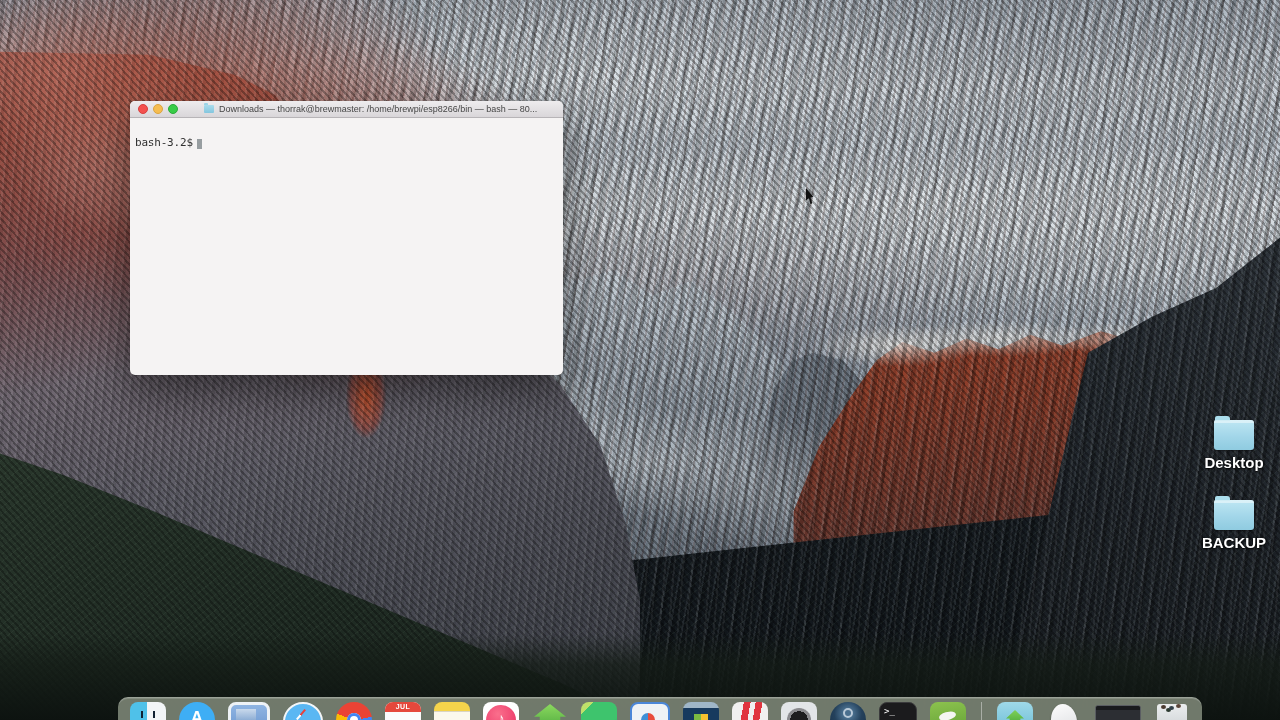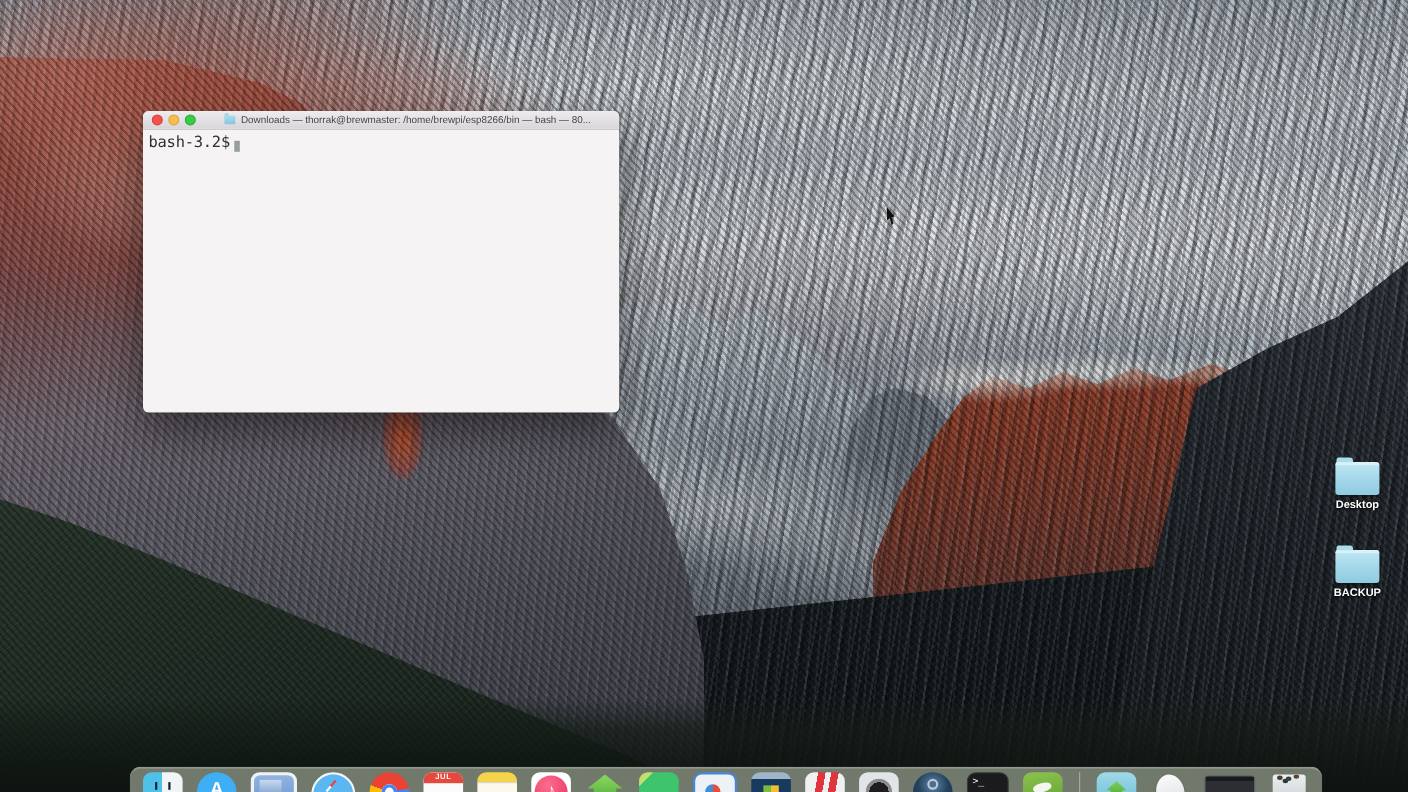--- a/index.html
+++ b/index.html
@@ -77,37 +77,37 @@
   .lights{display:flex;gap:5px;align-items:center;}
   .light{width:8px;height:8px;border-radius:50%;}
   .l-close{background:#f4504e;border:.5px solid #d8403f;}
   .l-min{background:#f6bd50;border:.5px solid #dba440;}
   .l-zoom{background:#38cc47;border:.5px solid #2cab3a;}
   .proxy{width:10px;height:8px;margin-left:26px;background:linear-gradient(180deg,#aadcec,#84c6de);
       border-radius:1px;position:relative;flex:0 0 auto;}
   .proxy::before{content:"";position:absolute;top:-2px;left:0;width:4px;height:2px;
       background:#9cd4e6;border-radius:1px 1px 0 0;}
   .title-text{margin-left:5px;font-size:9px;color:#464646;white-space:nowrap;overflow:hidden;}
-  .term-body{padding:4px 5px;font-family:"DejaVu Sans Mono",monospace;font-size:14px;
+  .term-body{padding:18px 5px;font-family:"DejaVu Sans Mono",monospace;font-size:11px;
       color:#303030;letter-spacing:-.2px;}
   .cursor-block{display:inline-block;width:5px;height:10px;background:#979da0;
       margin-left:4px;vertical-align:text-bottom;}
 
   
   .desk-item{position:absolute;width:70px;text-align:center;z-index:15;cursor:default;}
   .desk-desktop{left:1199px;top:420px;}
   .desk-backup{left:1199px;top:500px;text-align:center;}
   .folder-icon{width:40px;height:30px;margin:0 auto;border-radius:2px 3px 3px 3px;position:relative;
       background:linear-gradient(180deg,#bfe7f3 0%,#a2d6e9 55%,#8fcbe0 100%);
       box-shadow:0 1px 2px rgba(0,0,0,.4);}
   .folder-icon::before{content:"";position:absolute;top:-4px;left:1px;width:15px;height:5px;
       background:#abdeed;border-radius:2px 3px 0 0;}
   .folder-icon::after{content:"";position:absolute;top:0;left:0;right:0;height:3px;
       background:rgba(255,255,255,.45);border-radius:2px 3px 0 0;}
-  .desk-label{margin-top:4px;font-size:10px;font-weight:bold;color:#fff;
+  .desk-label{margin-top:4px;font-size:15px;font-weight:bold;color:#fff;
       text-shadow:0 1px 2px rgba(0,0,0,.9),0 0 3px rgba(0,0,0,.6);}
 
   
   .pointer{position:absolute;left:806px;top:188px;width:11px;height:17px;background:#101010;
       clip-path:polygon(0 0,0 74%,27% 60%,42% 96%,56% 90%,41% 56%,66% 52%);
       filter:drop-shadow(0 0 1px rgba(255,255,255,.8));z-index:40;}
 
   
   .dock{position:absolute;left:118px;top:697px;height:40px;z-index:30;display:flex;
       align-items:flex-start;gap:13px;padding:4px 12px 0;border-radius:10px 10px 0 0;

